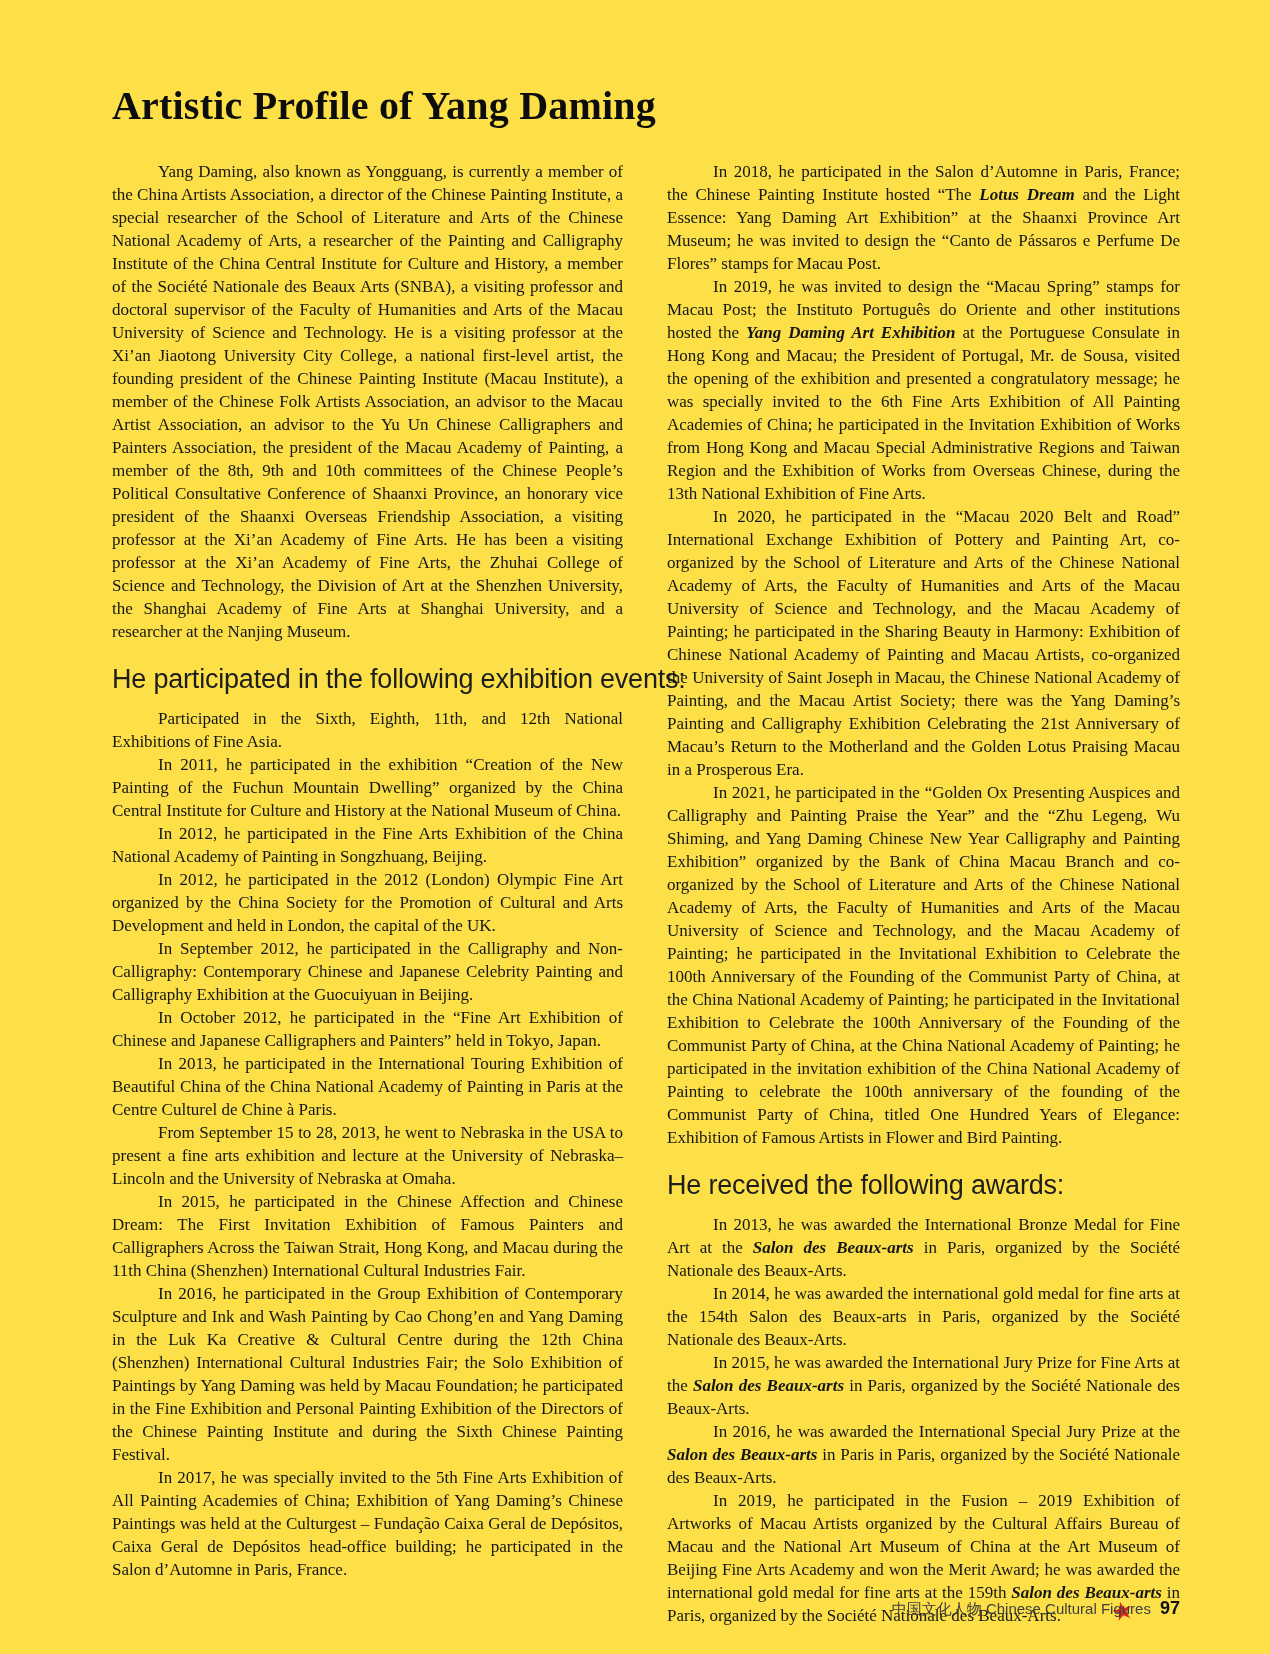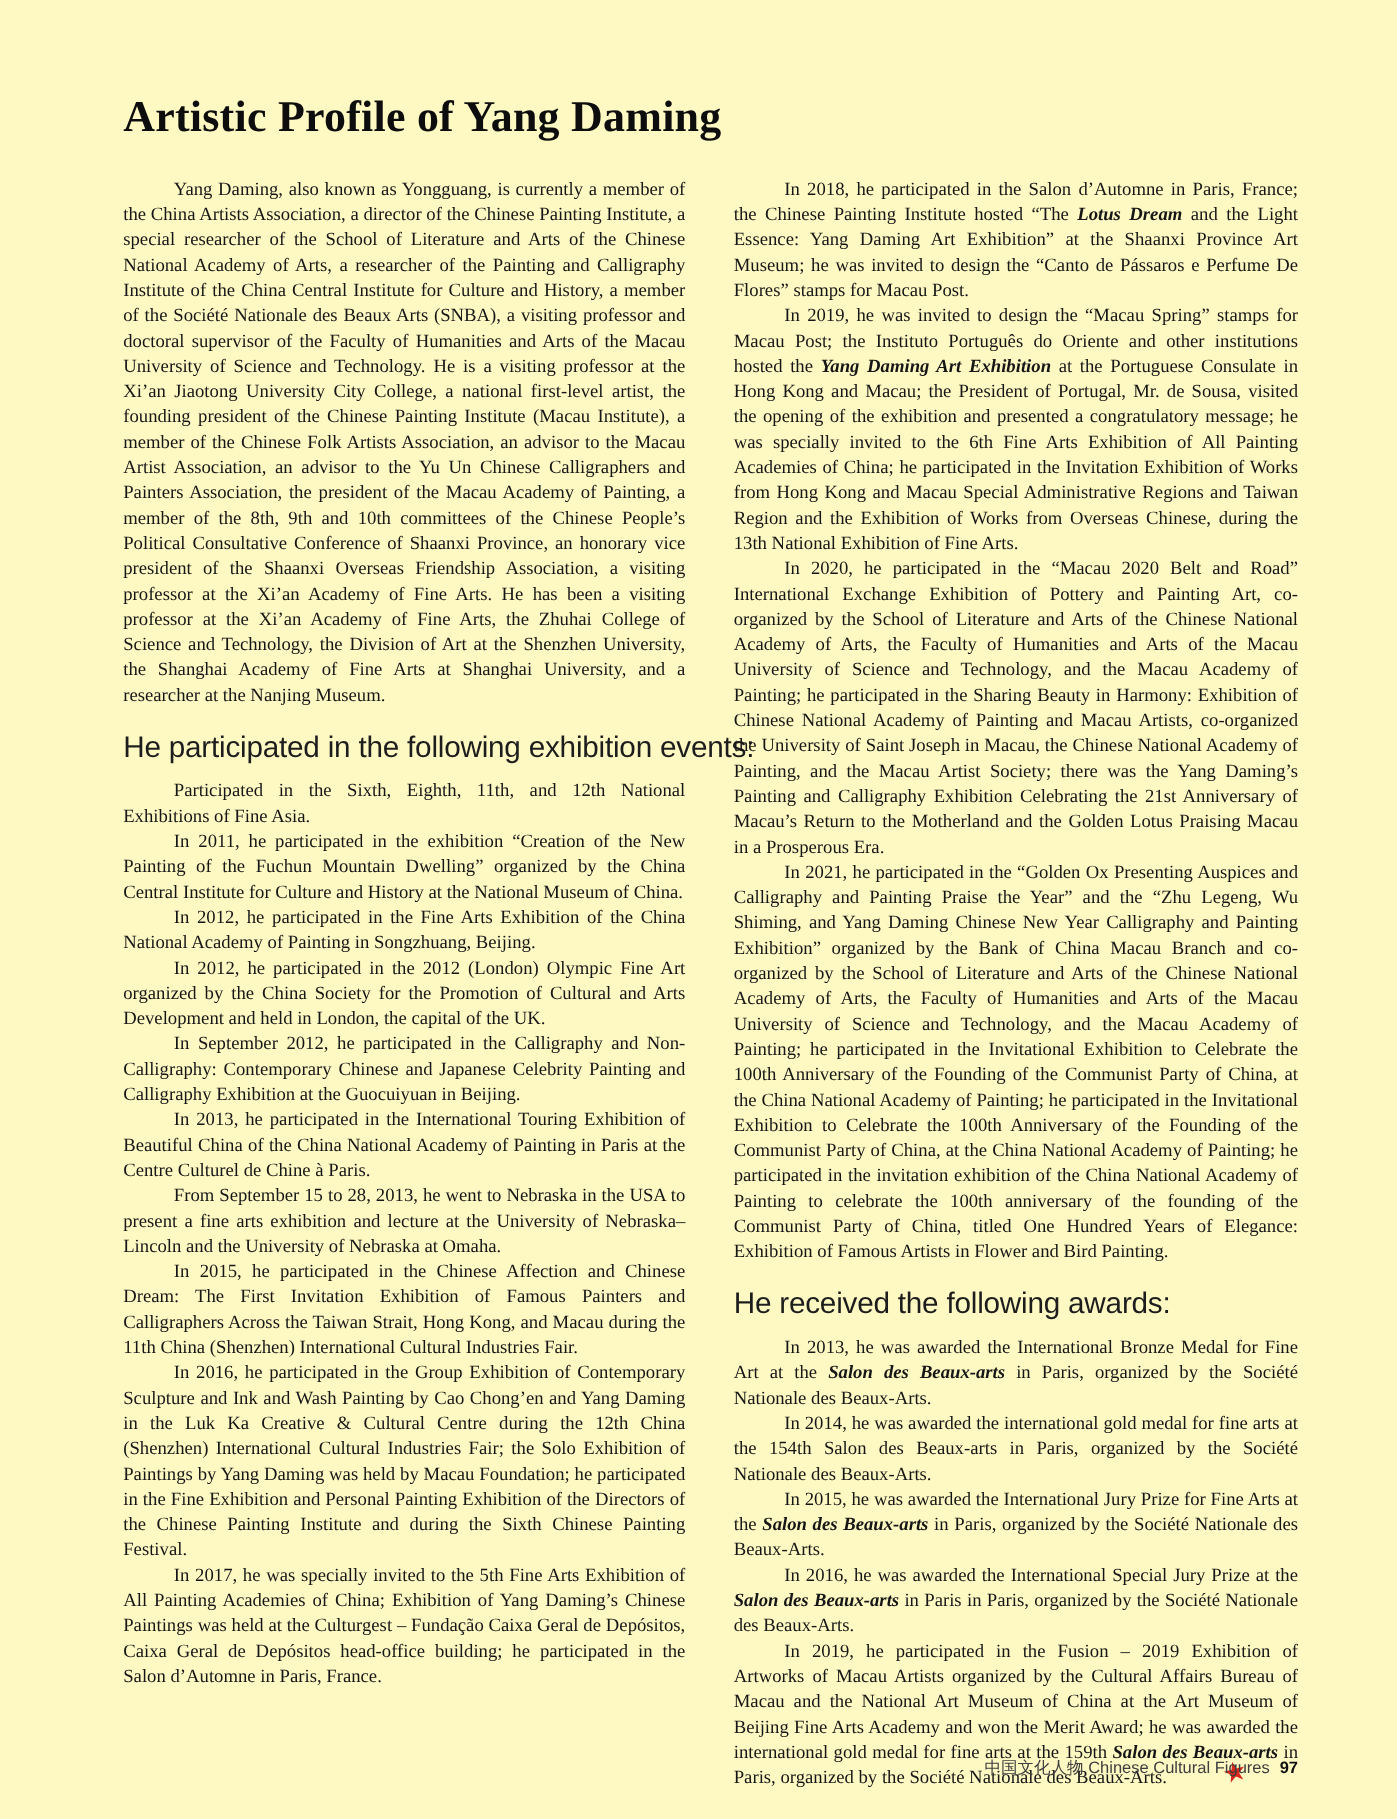--- a/index.html
+++ b/index.html
@@ -1,19 +1,19 @@
 <!DOCTYPE html>
 <html><head>
 <meta charset="utf-8">
 <style>
   html,body{margin:0;padding:0;background:#ffffff;}
   .page{
     position:relative;
     width:1270px;height:1654px;
-    background:#fef9c3;
+    background:#fde047;
     overflow:hidden;
     font-family:"Liberation Serif", serif;
   }
   .doc-title{
     position:absolute;
     left:112px;top:82px;
     margin:0;
     font-family:"Liberation Serif", serif;
     font-weight:700;
     font-size:40px;
@@ -63,39 +63,40 @@
     top:1598px;
     right:90px;
     font-family:"Liberation Sans", sans-serif;
     font-size:15px;
     color:#3d3d3d;
     white-space:nowrap;
   }
   .footer .page-num{
     font-weight:700;
     color:#101010;
-    font-size:15px;
+    font-size:18px;
     margin-left:9px;
   }
 </style>
 </head>
 <body>
 
 <div class="page">
 
   <h1 class="doc-title">Artistic Profile of Yang Daming</h1>
 
   <div class="col col-left">
       <p class="body-para"><span>Yang Daming, also known as Yongguang, is currently a member of the China Artists Association, a director of the Chinese Painting Institute, a special researcher of the School of Literature and Arts of the Chinese National Academy of Arts, a researcher of the Painting and Calligraphy Institute of the China Central Institute for Culture and History, a member of the Société Nationale des Beaux Arts (SNBA), a visiting professor and doctoral supervisor of the Faculty of Humanities and Arts of the Macau University of Science and Technology. He is a visiting professor at the Xi’an Jiaotong University City College, a national first-level artist, the founding president of the Chinese Painting Institute (Macau Institute), a member of the Chinese Folk Artists Association, an advisor to the Macau Artist Association, an advisor to the Yu Un Chinese Calligraphers and Painters Association, the president of the Macau Academy of Painting, a member of the 8th, 9th and 10th committees of the Chinese People’s Political Consultative Conference of Shaanxi Province, an honorary vice president of the Shaanxi Overseas Friendship Association, a visiting professor at the Xi’an Academy of Fine Arts. He has been a visiting professor at the Xi’an Academy of Fine Arts, the Zhuhai College of Science and Technology, the Division of Art at the Shenzhen University, the Shanghai Academy of Fine Arts at Shanghai University, and a researcher at the Nanjing Museum.</span></p>
       <h2 class="section-heading">He participated in the following exhibition events:</h2>
       <p class="body-para"><span>Participated in the Sixth, Eighth, 11th, and 12th National Exhibitions of Fine Asia.</span></p>
       <p class="body-para"><span>In 2011, he participated in the exhibition “Creation of the New Painting of the Fuchun Mountain Dwelling” organized by the China Central Institute for Culture and History at the National Museum of China.</span></p>
       <p class="body-para"><span>In 2012, he participated in the Fine Arts Exhibition of the China National Academy of Painting in Songzhuang, Beijing.</span></p>
       <p class="body-para"><span>In 2012, he participated in the 2012 (London) Olympic Fine Art organized by the China Society for the Promotion of Cultural and Arts Development and held in London, the capital of the UK.</span></p>
       <p class="body-para"><span>In September 2012, he participated in the Calligraphy and Non-Calligraphy: Contemporary Chinese and Japanese Celebrity Painting and Calligraphy Exhibition at the Guocuiyuan in Beijing.</span></p>
+      <p class="body-para"><span>In October 2012, he participated in the “Fine Art Exhibition of Chinese and Japanese Calligraphers and Painters” held in Tokyo, Japan.</span></p>
       <p class="body-para"><span>In 2013, he participated in the International Touring Exhibition of Beautiful China of the China National Academy of Painting in Paris at the Centre Culturel de Chine à Paris.</span></p>
       <p class="body-para"><span>From September 15 to 28, 2013, he went to Nebraska in the USA to present a fine arts exhibition and lecture at the University of Nebraska–Lincoln and the University of Nebraska at Omaha.</span></p>
       <p class="body-para"><span>In 2015, he participated in the Chinese Affection and Chinese Dream: The First Invitation Exhibition of Famous Painters and Calligraphers Across the Taiwan Strait, Hong Kong, and Macau during the 11th China (Shenzhen) International Cultural Industries Fair.</span></p>
       <p class="body-para"><span>In 2016, he participated in the Group Exhibition of Contemporary Sculpture and Ink and Wash Painting by Cao Chong’en and Yang Daming in the Luk Ka Creative &amp; Cultural Centre during the 12th China (Shenzhen) International Cultural Industries Fair; the Solo Exhibition of Paintings by Yang Daming was held by Macau Foundation; he participated in the Fine Exhibition and Personal Painting Exhibition of the Directors of the Chinese Painting Institute and during the Sixth Chinese Painting Festival.</span></p>
       <p class="body-para"><span>In 2017, he was specially invited to the 5th Fine Arts Exhibition of All Painting Academies of China; Exhibition of Yang Daming’s Chinese Paintings was held at the Culturgest – Fundação Caixa Geral de Depósitos, Caixa Geral de Depósitos head-office building; he participated in the Salon d’Automne in Paris, France.</span></p>
     </div>
 
   <div class="col col-right">
       <p class="body-para"><span>In 2018, he participated in the Salon d’Automne in Paris, France; the Chinese Painting Institute hosted “The </span><i>Lotus Dream</i><span> and the Light Essence: Yang Daming Art Exhibition” at the Shaanxi Province Art Museum; he was invited to design the “Canto de Pássaros e Perfume De Flores” stamps for Macau Post.</span></p>
       <p class="body-para"><span>In 2019, he was invited to design the “Macau Spring” stamps for Macau Post; the Instituto Português do Oriente and other institutions hosted the </span><i>Yang Daming Art Exhibition</i><span> at the Portuguese Consulate in Hong Kong and Macau; the President of Portugal, Mr. de Sousa, visited the opening of the exhibition and presented a congratulatory message; he was specially invited to the 6th Fine Arts Exhibition of All Painting Academies of China; he participated in the Invitation Exhibition of Works from Hong Kong and Macau Special Administrative Regions and Taiwan Region and the Exhibition of Works from Overseas Chinese, during the 13th National Exhibition of Fine Arts.</span></p>

